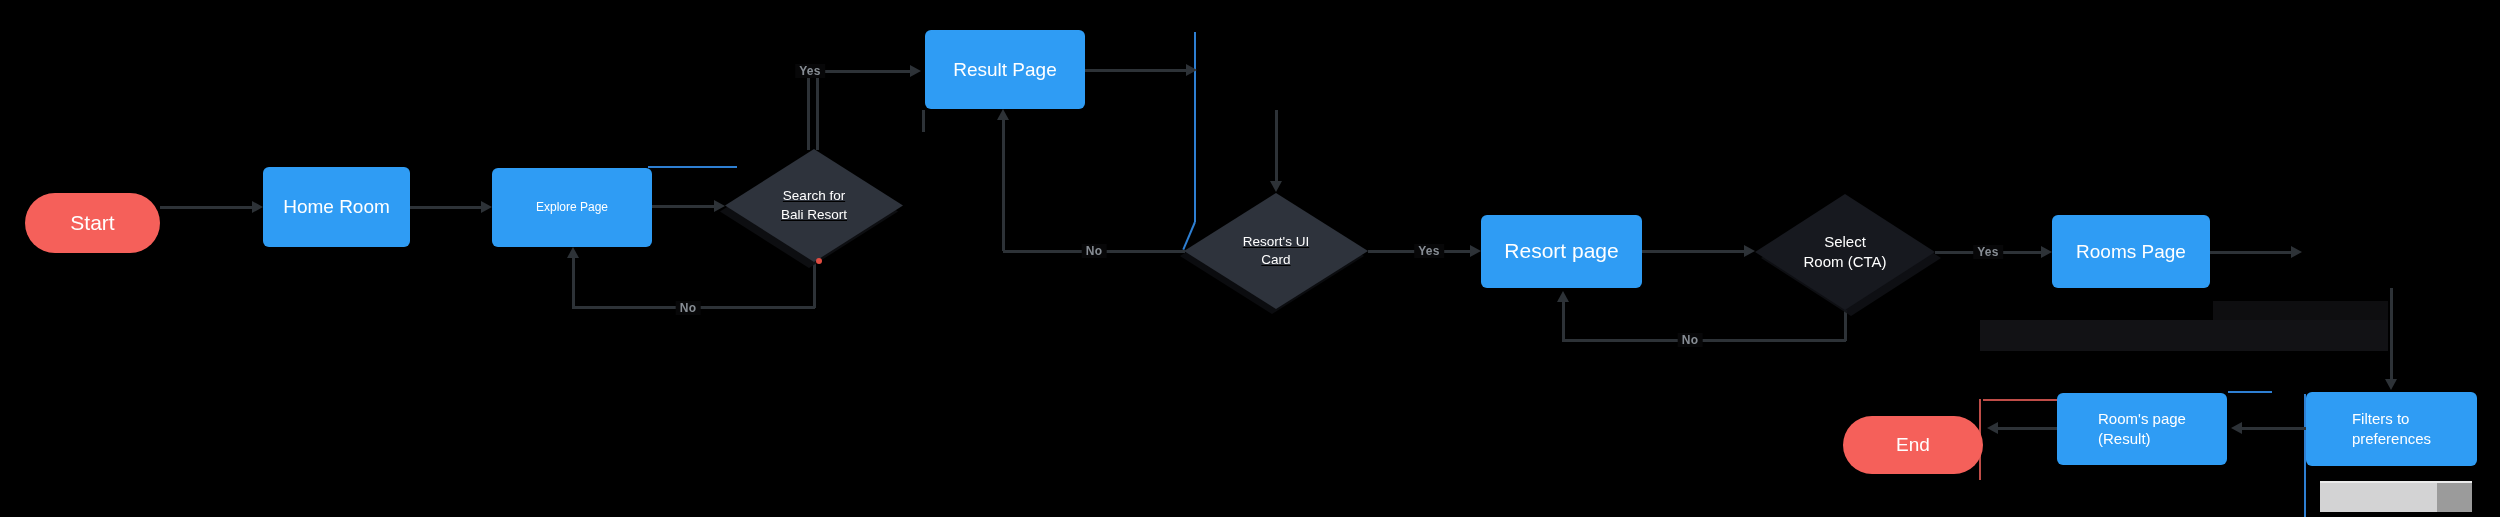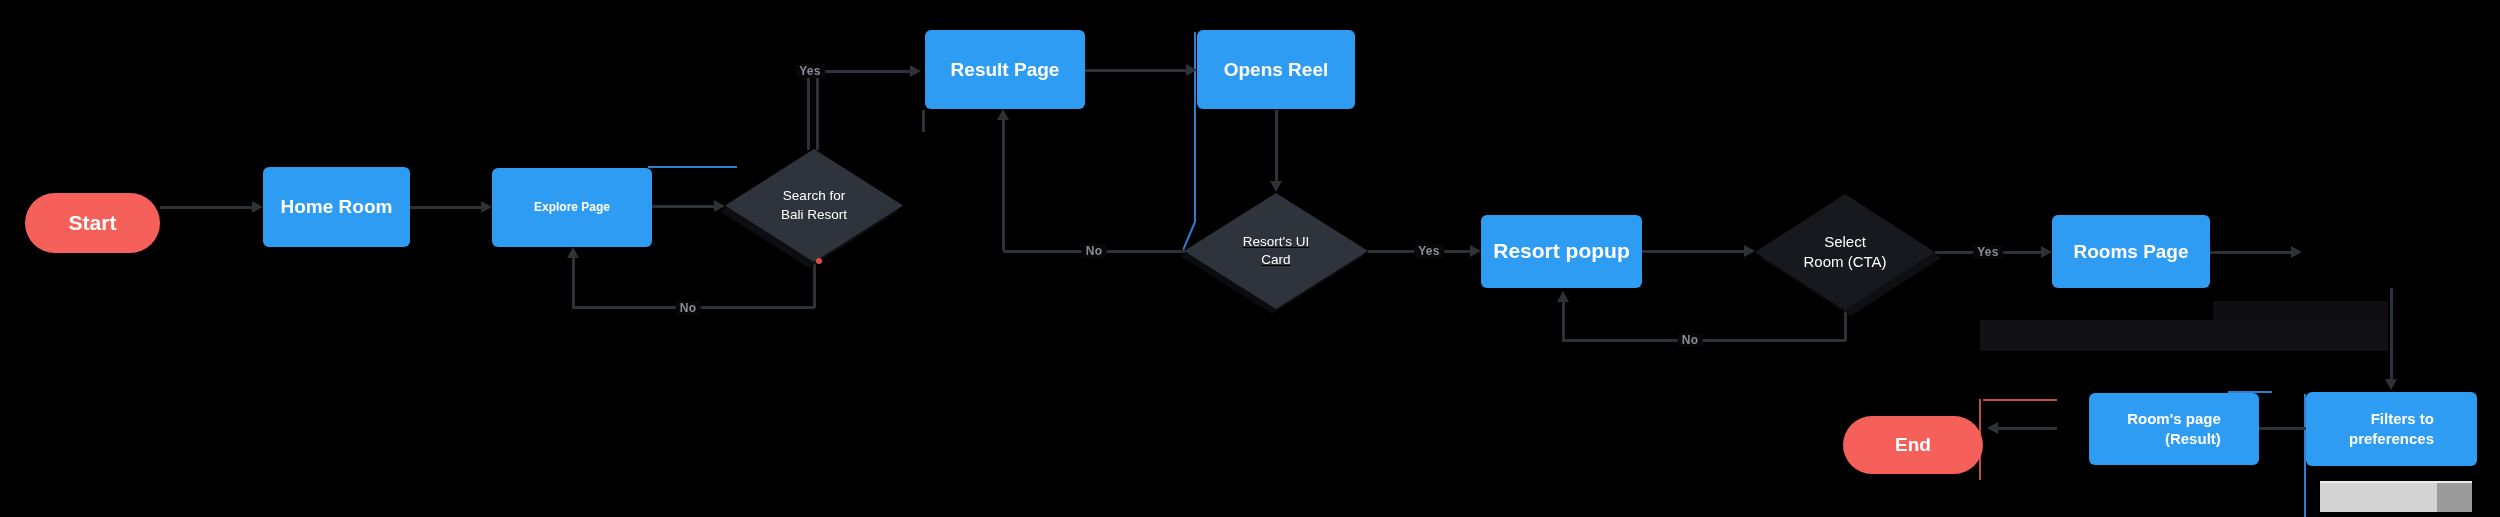--- a/index.html
+++ b/index.html
@@ -15,32 +15,32 @@
   }
   html,body{margin:0;padding:0;}
   body{
     width:2500px;height:517px;position:relative;overflow:hidden;
     background:var(--bg);
     font-family:"Liberation Sans", sans-serif;
   }
   #canvas{position:absolute;inset:0;}
   .node{
     position:absolute;display:flex;align-items:center;justify-content:center;
-    color:#ffffff;text-align:right;white-space:pre-line;z-index:3;font-weight:bold;
+    color:#ffffff;text-align:left;white-space:pre-line;z-index:3;
   }
   .rect{background:var(--node_blue);border-radius:6px;}
   .pill{background:var(--node_red);border-radius:999px;margin-top:16px;}
   .dwrap{position:absolute;z-index:3;}
   .diamond{
     width:100%;height:100%;
     clip-path:polygon(50% 0,100% 50%,50% 100%,0 50%);
     display:flex;align-items:center;justify-content:center;
     color:#fff;text-align:center;white-space:pre-line;
   }
-  .sh-search{filter:drop-shadow(-5px 6px 0 rgba(14,15,19,0.9));}
+  .sh-search{filter:drop-shadow(-5px 6px 0 rgba(14,15,19,0.9));text-decoration:underline;}
   .sh-ui{filter:drop-shadow(-4px 5px 0 rgba(13,14,18,0.85));}
   .sh-select{filter:drop-shadow(6px 6px 0 rgba(16,17,21,0.9));}
   .lbl{line-height:1.35;}
   .hline,.vline{position:absolute;background:var(--edge);z-index:2;}
   .hline{height:3px;}
   .vline{width:3px;}
   .arrow{position:absolute;width:0;height:0;z-index:2;}
   .arrow.r{border-top:6px solid transparent;border-bottom:6px solid transparent;border-left:11px solid var(--edge);}
   .arrow.l{border-top:6px solid transparent;border-bottom:6px solid transparent;border-right:11px solid var(--edge);}
   .arrow.u{border-left:6px solid transparent;border-right:6px solid transparent;border-bottom:11px solid var(--edge);}
@@ -161,53 +161,50 @@
     <div class="diamond fs13" style="background:var(--diamond_dark);">
       <span class="lbl">Search for
 Bali Resort</span>
     </div>
   </div>
 
   <div class="node rect fs19" style="left:925px;top:30px;width:160px;height:79px;">
     <span class="lbl">Result Page</span>
   </div>
 
-  <div class="node rect fs19" style="left:1197px;top:30px;width:158px;height:79px;">
-    <span class="lbl">Opens Reel</span>
-  </div>
 
   <div class="dwrap sh-ui" style="left:1184px;top:193px;width:184px;height:116px;text-decoration:underline;">
     <div class="diamond fs13" style="background:var(--diamond_dark);">
       <span class="lbl">Resort's UI
 Card</span>
     </div>
   </div>
 
   <div class="node rect fs21" style="left:1481px;top:215px;width:161px;height:73px;">
-    <span class="lbl">Resort popup</span>
+    <span class="lbl">Resort page</span>
   </div>
 
   <div class="dwrap sh-select" style="left:1755px;top:194px;width:180px;height:116px;">
     <div class="diamond fs15" style="background:var(--diamond_darker);">
       <span class="lbl">Select
 Room (CTA)</span>
     </div>
   </div>
 
   <div class="node rect fs19" style="left:2052px;top:215px;width:158px;height:73px;">
     <span class="lbl">Rooms Page</span>
   </div>
 
 
   <div class="node rect fs15" style="left:2306px;top:392px;width:171px;height:74px;">
     <span class="lbl">Filters to
 preferences</span>
   </div>
 
-  <div class="node rect fs15" style="left:2057px;top:393px;width:170px;height:72px;margin-left:32px;">
+  <div class="node rect fs15" style="left:2057px;top:393px;width:170px;height:72px;">
     <span class="lbl">Room's page
 (Result)</span>
   </div>
 
   <div class="node pill fs19" style="left:1843px;top:400px;width:140px;height:58px;">
     <span class="lbl">End</span>
   </div>
 
   <div class="scrollbar">
     <div class="scroll-thumb"></div>

